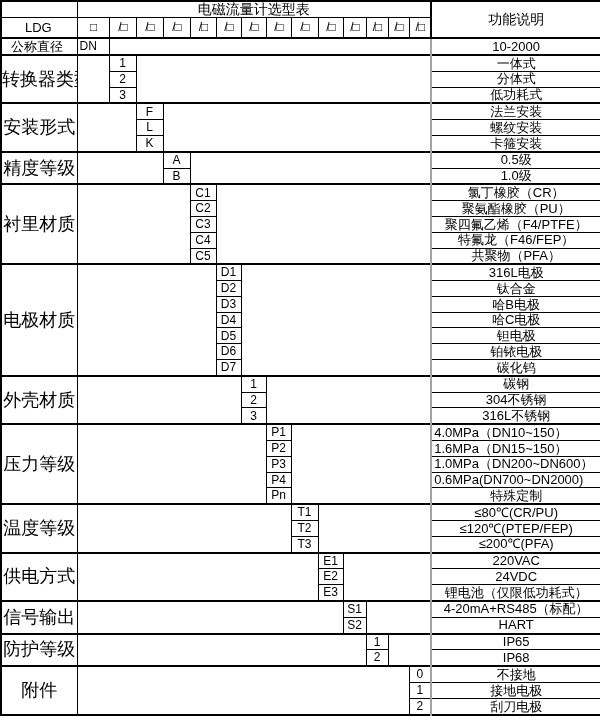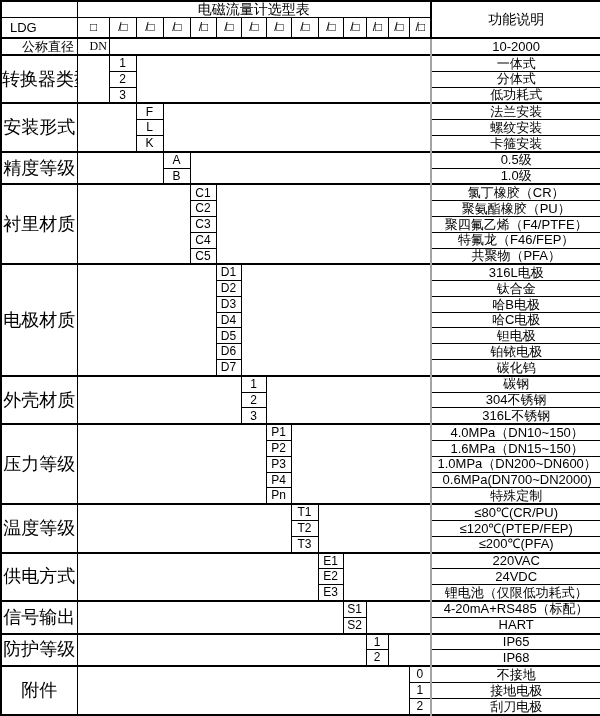--- a/index.html
+++ b/index.html
@@ -17,27 +17,27 @@
     text-align:center;vertical-align:middle;
     font-size:13px;line-height:1.05;
     white-space:nowrap;overflow:hidden;
   }
   #title-row{height:15px;margin-top:38px;}
   #model-row{height:21px;}
   .title-cell{font-size:14px;}
   .right-head{font-size:14px;border-left:2px solid #000;}
   .right-col{border-left:2px solid #a3a3a3;}
   .block-start > td{border-top:2px solid #000;}
-  .model-label{text-align:left;padding-left:8px;font-size:13px;}
-  .dn-code{text-align:left;padding-left:12px;font-family:Liberation Serif, serif;}
+  .model-label{text-align:left;padding-left:23px;font-size:13px;}
+  .dn-code{text-align:left;padding-left:2px;}
   .box-cell{font-size:12px;letter-spacing:-1px;}
   .cat-label{font-size:18px;}
-  .diam-label{text-align:left;padding-left:20px;margin-top:32px;}
+  .diam-label{text-align:left;padding-left:9px;margin-top:32px;}
   .code-cell{font-size:12px;}
-  .desc-left{text-align:center;padding-left:2px;}
+  .desc-left{text-align:left;padding-left:2px;}
 </style>
 </head>
 <body>
 
 <table>
   <colgroup>
     <col style="width:76px">
       <col style="width:32px">
     <col style="width:27px">
       <col style="width:27px">

